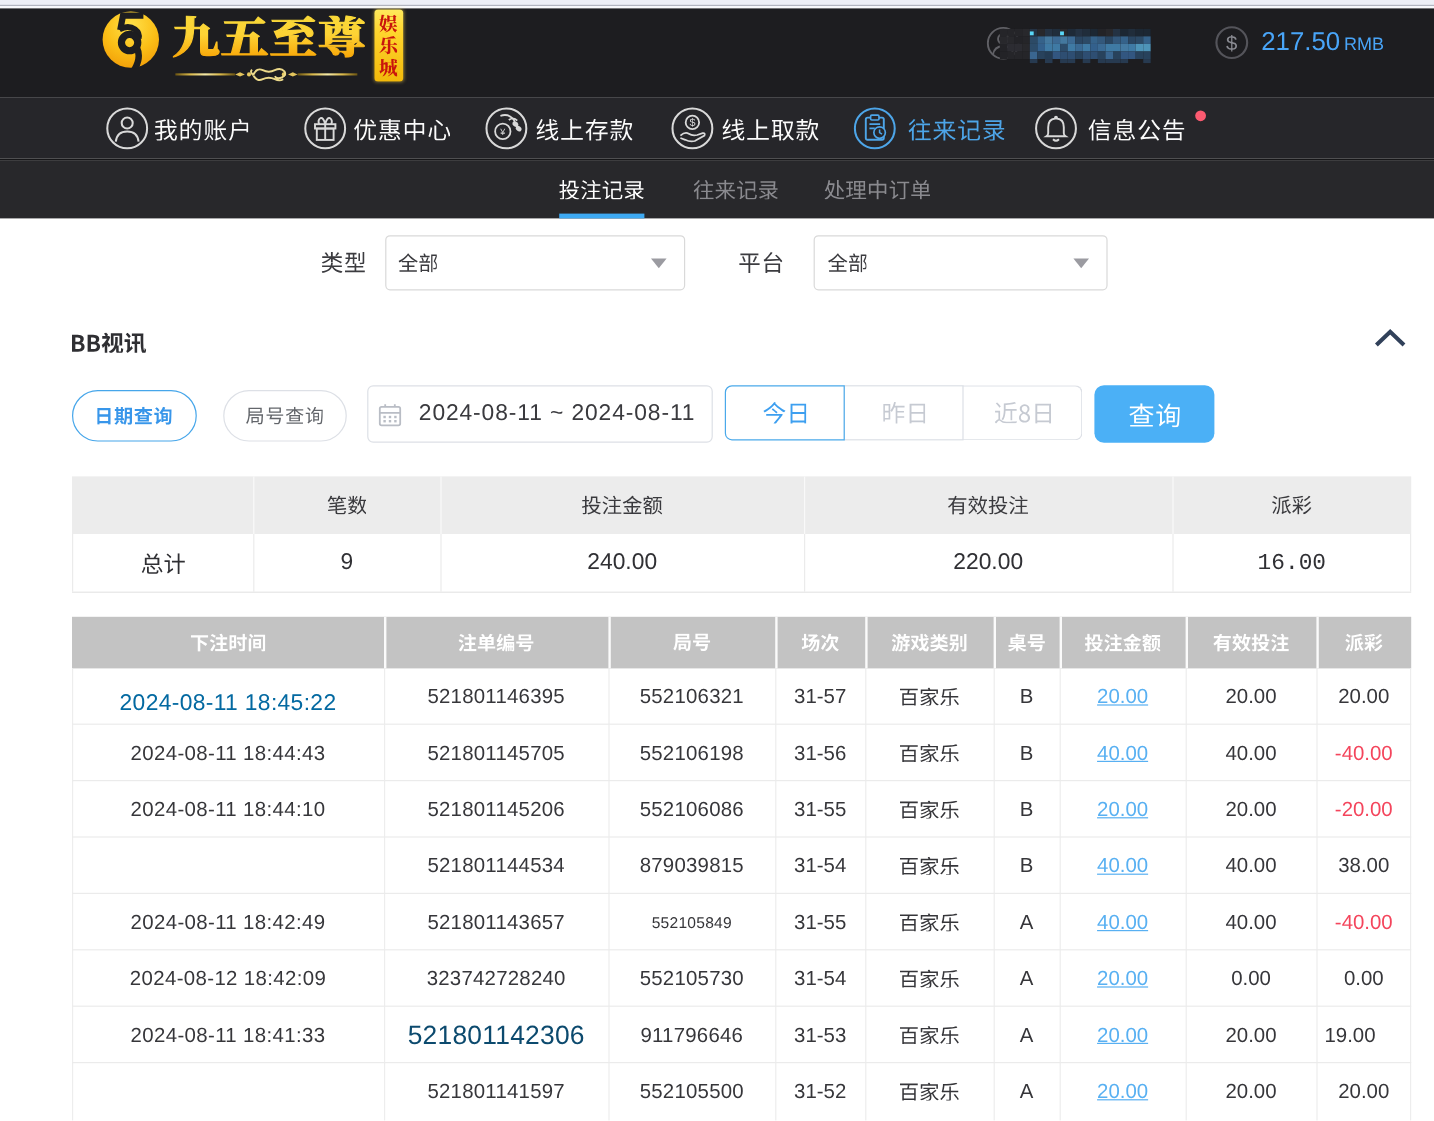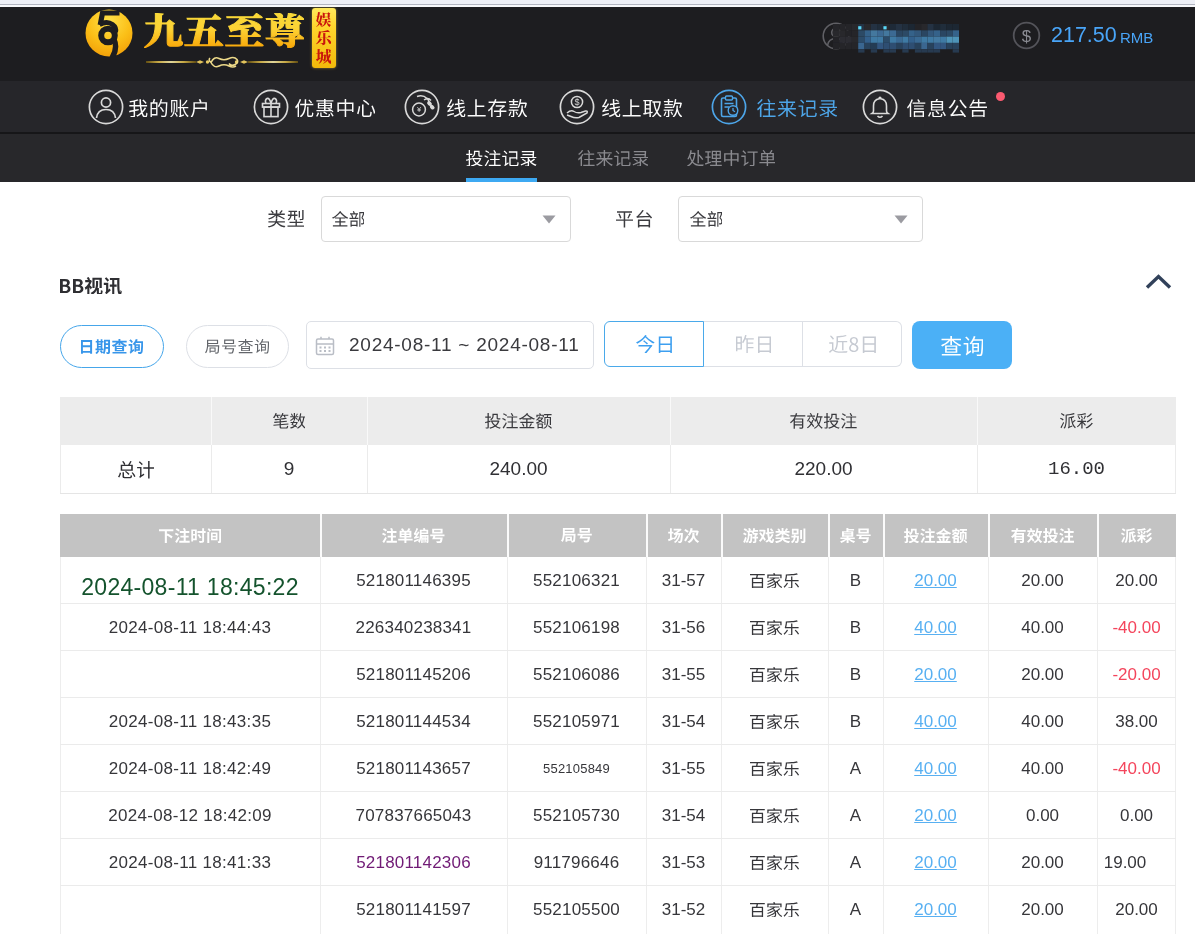--- a/index.html
+++ b/index.html
@@ -378,64 +378,64 @@
 <div style="position:absolute;left:507px;top:557px;width:1px;height:377px;background:#ededed"></div>
 <div style="position:absolute;left:646px;top:557px;width:1px;height:377px;background:#ededed"></div>
 <div style="position:absolute;left:721px;top:557px;width:1px;height:377px;background:#ededed"></div>
 <div style="position:absolute;left:828px;top:557px;width:1px;height:377px;background:#ededed"></div>
 <div style="position:absolute;left:883px;top:557px;width:1px;height:377px;background:#ededed"></div>
 <div style="position:absolute;left:988px;top:557px;width:1px;height:377px;background:#ededed"></div>
 <div style="position:absolute;left:1097px;top:557px;width:1px;height:377px;background:#ededed"></div>
 <div style="position:absolute;left:60px;top:557px;width:1px;height:377px;background:#ededed"></div>
 <div style="position:absolute;left:1175px;top:557px;width:1px;height:377px;background:#ededed"></div>
 <div style="position:absolute;left:60px;top:603px;width:1116px;height:1px;background:#ebebeb"></div>
-<div style="position:absolute;left:60px;top:557px;width:260px;height:60px;display:flex;align-items:center;justify-content:center;font-size:23px;color:#14532d;letter-spacing:0.3px">2024-08-11 18:45:22</div>
+<div style="position:absolute;left:60px;top:557px;width:260px;height:60px;display:flex;align-items:center;justify-content:center;font-size:19px;color:#0369a1;letter-spacing:0.3px">2024-08-11 18:45:22</div>
 <div style="position:absolute;left:320px;top:557px;width:187px;height:47px;display:flex;align-items:center;justify-content:center;font-size:17px;color:#36363a;letter-spacing:0.2px">521801146395</div>
 <div style="position:absolute;left:507px;top:557px;width:139px;height:47px;display:flex;align-items:center;justify-content:center;font-size:17px;color:#36363a;letter-spacing:0.2px">552106321</div>
 <div style="position:absolute;left:646px;top:557px;width:75px;height:47px;display:flex;align-items:center;justify-content:center;font-size:17px;color:#36363a;">31-57</div>
 <svg style="position:absolute;left:749.9px;top:572.6px" width="49.2" height="15.8" viewBox="1.1 -14.4 49.2 15.8">
       <path d="M1.1 -13.4H15.9V-12.1H1.1ZM3.9 -5.3H13.4V-4.1H3.9ZM3.9 -0.9H13.3V0.3H3.9ZM7.7 -12.9 9.2 -12.6Q9.1 -11.9 8.9 -11.3Q8.7 -10.6 8.6 -9.9Q8.4 -9.3 8.2 -8.8L7.0 -9.1Q7.2 -9.6 7.3 -10.3Q7.4 -11.0 7.6 -11.7Q7.7 -12.3 7.7 -12.9ZM3.0 -9.6H14.2V1.4H12.9V-8.4H4.3V1.4H3.0Z M18.4 -12.8H32.7V-9.2H31.4V-11.6H19.7V-9.2H18.4ZM20.6 -10.0H30.4V-8.8H20.6ZM23.7 -7.7 24.6 -8.2Q25.6 -7.3 26.2 -6.3Q26.8 -5.2 27.1 -4.2Q27.3 -3.1 27.3 -2.1Q27.3 -1.1 27.0 -0.4Q26.7 0.4 26.3 0.7Q25.9 1.1 25.5 1.2Q25.1 1.3 24.5 1.3Q24.2 1.3 23.8 1.3Q23.5 1.3 23.1 1.3Q23.0 1.0 23.0 0.7Q22.9 0.3 22.7 0.1Q23.2 0.1 23.6 0.2Q24.0 0.2 24.3 0.2Q24.6 0.2 24.9 0.1Q25.1 0.0 25.3 -0.2Q25.7 -0.4 25.9 -1.0Q26.0 -1.6 26.0 -2.4Q26.1 -3.2 25.8 -4.1Q25.6 -5.1 25.1 -6.0Q24.6 -6.9 23.7 -7.7ZM25.4 -9.6 26.5 -9.2Q25.6 -8.3 24.4 -7.6Q23.2 -6.9 21.8 -6.3Q20.4 -5.7 19.1 -5.3Q19.0 -5.5 18.9 -5.7Q18.8 -5.9 18.6 -6.1Q18.5 -6.2 18.4 -6.4Q19.7 -6.7 21.0 -7.2Q22.4 -7.6 23.5 -8.3Q24.7 -8.9 25.4 -9.6ZM24.9 -6.4 25.8 -5.8Q25.2 -5.4 24.3 -4.9Q23.5 -4.4 22.6 -4.0Q21.7 -3.5 20.7 -3.2Q19.8 -2.8 19.0 -2.5Q18.9 -2.7 18.7 -3.0Q18.5 -3.3 18.3 -3.5Q19.1 -3.7 20.1 -4.0Q21.0 -4.4 21.9 -4.8Q22.8 -5.2 23.6 -5.6Q24.4 -6.0 24.9 -6.4ZM25.9 -4.4 26.8 -3.7Q26.1 -3.1 25.1 -2.5Q24.2 -1.8 23.1 -1.3Q22.0 -0.7 20.9 -0.2Q19.7 0.2 18.7 0.5Q18.6 0.3 18.4 -0.0Q18.2 -0.3 18.0 -0.5Q19.1 -0.8 20.2 -1.2Q21.3 -1.6 22.4 -2.1Q23.4 -2.7 24.3 -3.2Q25.3 -3.8 25.9 -4.4ZM28.8 -5.5Q29.2 -4.4 29.9 -3.4Q30.5 -2.4 31.4 -1.6Q32.3 -0.8 33.4 -0.4Q33.3 -0.3 33.1 -0.1Q33.0 0.1 32.8 0.3Q32.7 0.5 32.6 0.6Q31.4 0.1 30.5 -0.8Q29.5 -1.6 28.8 -2.8Q28.1 -3.9 27.7 -5.2ZM30.4 -8.2 31.5 -7.4Q30.8 -6.8 29.9 -6.2Q29.1 -5.6 28.2 -5.0Q27.4 -4.5 26.6 -4.1L25.8 -4.8Q26.5 -5.2 27.4 -5.8Q28.2 -6.4 29.1 -7.0Q29.9 -7.6 30.4 -8.2ZM24.2 -14.0 25.5 -14.4Q25.8 -13.9 26.1 -13.4Q26.4 -12.8 26.5 -12.4L25.1 -12.0Q25.0 -12.4 24.7 -13.0Q24.5 -13.5 24.2 -14.0Z M42.2 -10.9H43.5V-0.3Q43.5 0.3 43.3 0.6Q43.2 0.9 42.8 1.1Q42.3 1.2 41.6 1.3Q41.0 1.3 39.9 1.3Q39.8 1.1 39.7 0.7Q39.6 0.3 39.4 0.0Q39.9 0.1 40.4 0.1Q40.9 0.1 41.3 0.1Q41.6 0.1 41.8 0.1Q42.0 0.1 42.1 -0.0Q42.2 -0.1 42.2 -0.3ZM48.1 -14.1 48.9 -13.0Q47.8 -12.7 46.4 -12.5Q45.0 -12.3 43.4 -12.1Q41.8 -12.0 40.2 -11.9Q38.7 -11.9 37.2 -11.8Q37.2 -12.1 37.1 -12.4Q37.0 -12.8 36.9 -13.0Q38.4 -13.0 39.9 -13.1Q41.5 -13.2 43.0 -13.3Q44.5 -13.5 45.8 -13.6Q47.2 -13.8 48.1 -14.1ZM38.0 -4.7 39.2 -4.3Q38.8 -3.5 38.2 -2.7Q37.6 -1.8 36.9 -1.1Q36.3 -0.3 35.7 0.3Q35.6 0.2 35.4 0.0Q35.2 -0.1 35.0 -0.3Q34.8 -0.4 34.6 -0.5Q35.3 -1.1 35.9 -1.8Q36.5 -2.5 37.0 -3.2Q37.6 -4.0 38.0 -4.7ZM45.8 -4.2 46.9 -4.7Q47.5 -4.0 48.1 -3.3Q48.8 -2.5 49.4 -1.7Q50.0 -1.0 50.3 -0.4L49.1 0.2Q48.8 -0.4 48.3 -1.1Q47.7 -1.9 47.0 -2.7Q46.4 -3.5 45.8 -4.2ZM36.2 -6.0Q36.2 -6.1 36.1 -6.3Q36.0 -6.6 35.9 -6.8Q35.8 -7.0 35.8 -7.2Q35.9 -7.2 36.1 -7.5Q36.2 -7.8 36.3 -8.3Q36.4 -8.5 36.5 -9.3Q36.6 -10.0 36.8 -11.0Q36.9 -12.0 36.9 -13.0L38.2 -12.7Q38.2 -11.7 38.0 -10.6Q37.9 -9.6 37.7 -8.6Q37.4 -7.6 37.2 -6.8V-6.7Q37.2 -6.7 37.1 -6.7Q36.9 -6.6 36.7 -6.5Q36.5 -6.3 36.3 -6.2Q36.2 -6.1 36.2 -6.0ZM36.2 -6.0V-7.0L37.1 -7.5H49.7L49.7 -6.2H38.2Q37.6 -6.2 37.2 -6.2Q36.8 -6.1 36.5 -6.1Q36.3 -6.0 36.2 -6.0Z" fill="#36363a"></path>
     </svg>
 <div style="position:absolute;left:828px;top:557px;width:55px;height:47px;display:flex;align-items:center;justify-content:center;font-size:17px;color:#36363a;">B</div>
 <div style="position:absolute;left:883px;top:557px;width:105px;height:47px;display:flex;align-items:center;justify-content:center;font-size:17px;color:#58b0f2;">
       <span style="text-decoration:underline">20.00</span>
     </div>
 <div style="position:absolute;left:988px;top:557px;width:109px;height:47px;display:flex;align-items:center;justify-content:center;font-size:17px;color:#36363a;">20.00</div>
 <div style="position:absolute;left:1097px;top:557px;width:79px;height:47px;display:flex;align-items:center;justify-content:center;font-size:17px;color:#36363a;">20.00</div>
 <div style="position:absolute;left:60px;top:650px;width:1116px;height:1px;background:#ebebeb"></div>
 <div style="position:absolute;left:60px;top:604px;width:260px;height:47px;display:flex;align-items:center;justify-content:center;font-size:17px;color:#36363a;letter-spacing:0.3px">2024-08-11 18:44:43</div>
-<div style="position:absolute;left:320px;top:604px;width:187px;height:47px;display:flex;align-items:center;justify-content:center;font-size:17px;color:#36363a;letter-spacing:0.2px">226340238341</div>
+<div style="position:absolute;left:320px;top:604px;width:187px;height:47px;display:flex;align-items:center;justify-content:center;font-size:17px;color:#36363a;letter-spacing:0.2px">521801145705</div>
 <div style="position:absolute;left:507px;top:604px;width:139px;height:47px;display:flex;align-items:center;justify-content:center;font-size:17px;color:#36363a;letter-spacing:0.2px">552106198</div>
 <div style="position:absolute;left:646px;top:604px;width:75px;height:47px;display:flex;align-items:center;justify-content:center;font-size:17px;color:#36363a;">31-56</div>
 <svg style="position:absolute;left:749.9px;top:619.6px" width="49.2" height="15.8" viewBox="1.1 -14.4 49.2 15.8">
       <path d="M1.1 -13.4H15.9V-12.1H1.1ZM3.9 -5.3H13.4V-4.1H3.9ZM3.9 -0.9H13.3V0.3H3.9ZM7.7 -12.9 9.2 -12.6Q9.1 -11.9 8.9 -11.3Q8.7 -10.6 8.6 -9.9Q8.4 -9.3 8.2 -8.8L7.0 -9.1Q7.2 -9.6 7.3 -10.3Q7.4 -11.0 7.6 -11.7Q7.7 -12.3 7.7 -12.9ZM3.0 -9.6H14.2V1.4H12.9V-8.4H4.3V1.4H3.0Z M18.4 -12.8H32.7V-9.2H31.4V-11.6H19.7V-9.2H18.4ZM20.6 -10.0H30.4V-8.8H20.6ZM23.7 -7.7 24.6 -8.2Q25.6 -7.3 26.2 -6.3Q26.8 -5.2 27.1 -4.2Q27.3 -3.1 27.3 -2.1Q27.3 -1.1 27.0 -0.4Q26.7 0.4 26.3 0.7Q25.9 1.1 25.5 1.2Q25.1 1.3 24.5 1.3Q24.2 1.3 23.8 1.3Q23.5 1.3 23.1 1.3Q23.0 1.0 23.0 0.7Q22.9 0.3 22.7 0.1Q23.2 0.1 23.6 0.2Q24.0 0.2 24.3 0.2Q24.6 0.2 24.9 0.1Q25.1 0.0 25.3 -0.2Q25.7 -0.4 25.9 -1.0Q26.0 -1.6 26.0 -2.4Q26.1 -3.2 25.8 -4.1Q25.6 -5.1 25.1 -6.0Q24.6 -6.9 23.7 -7.7ZM25.4 -9.6 26.5 -9.2Q25.6 -8.3 24.4 -7.6Q23.2 -6.9 21.8 -6.3Q20.4 -5.7 19.1 -5.3Q19.0 -5.5 18.9 -5.7Q18.8 -5.9 18.6 -6.1Q18.5 -6.2 18.4 -6.4Q19.7 -6.7 21.0 -7.2Q22.4 -7.6 23.5 -8.3Q24.7 -8.9 25.4 -9.6ZM24.9 -6.4 25.8 -5.8Q25.2 -5.4 24.3 -4.9Q23.5 -4.4 22.6 -4.0Q21.7 -3.5 20.7 -3.2Q19.8 -2.8 19.0 -2.5Q18.9 -2.7 18.7 -3.0Q18.5 -3.3 18.3 -3.5Q19.1 -3.7 20.1 -4.0Q21.0 -4.4 21.9 -4.8Q22.8 -5.2 23.6 -5.6Q24.4 -6.0 24.9 -6.4ZM25.9 -4.4 26.8 -3.7Q26.1 -3.1 25.1 -2.5Q24.2 -1.8 23.1 -1.3Q22.0 -0.7 20.9 -0.2Q19.7 0.2 18.7 0.5Q18.6 0.3 18.4 -0.0Q18.2 -0.3 18.0 -0.5Q19.1 -0.8 20.2 -1.2Q21.3 -1.6 22.4 -2.1Q23.4 -2.7 24.3 -3.2Q25.3 -3.8 25.9 -4.4ZM28.8 -5.5Q29.2 -4.4 29.9 -3.4Q30.5 -2.4 31.4 -1.6Q32.3 -0.8 33.4 -0.4Q33.3 -0.3 33.1 -0.1Q33.0 0.1 32.8 0.3Q32.7 0.5 32.6 0.6Q31.4 0.1 30.5 -0.8Q29.5 -1.6 28.8 -2.8Q28.1 -3.9 27.7 -5.2ZM30.4 -8.2 31.5 -7.4Q30.8 -6.8 29.9 -6.2Q29.1 -5.6 28.2 -5.0Q27.4 -4.5 26.6 -4.1L25.8 -4.8Q26.5 -5.2 27.4 -5.8Q28.2 -6.4 29.1 -7.0Q29.9 -7.6 30.4 -8.2ZM24.2 -14.0 25.5 -14.4Q25.8 -13.9 26.1 -13.4Q26.4 -12.8 26.5 -12.4L25.1 -12.0Q25.0 -12.4 24.7 -13.0Q24.5 -13.5 24.2 -14.0Z M42.2 -10.9H43.5V-0.3Q43.5 0.3 43.3 0.6Q43.2 0.9 42.8 1.1Q42.3 1.2 41.6 1.3Q41.0 1.3 39.9 1.3Q39.8 1.1 39.7 0.7Q39.6 0.3 39.4 0.0Q39.9 0.1 40.4 0.1Q40.9 0.1 41.3 0.1Q41.6 0.1 41.8 0.1Q42.0 0.1 42.1 -0.0Q42.2 -0.1 42.2 -0.3ZM48.1 -14.1 48.9 -13.0Q47.8 -12.7 46.4 -12.5Q45.0 -12.3 43.4 -12.1Q41.8 -12.0 40.2 -11.9Q38.7 -11.9 37.2 -11.8Q37.2 -12.1 37.1 -12.4Q37.0 -12.8 36.9 -13.0Q38.4 -13.0 39.9 -13.1Q41.5 -13.2 43.0 -13.3Q44.5 -13.5 45.8 -13.6Q47.2 -13.8 48.1 -14.1ZM38.0 -4.7 39.2 -4.3Q38.8 -3.5 38.2 -2.7Q37.6 -1.8 36.9 -1.1Q36.3 -0.3 35.7 0.3Q35.6 0.2 35.4 0.0Q35.2 -0.1 35.0 -0.3Q34.8 -0.4 34.6 -0.5Q35.3 -1.1 35.9 -1.8Q36.5 -2.5 37.0 -3.2Q37.6 -4.0 38.0 -4.7ZM45.8 -4.2 46.9 -4.7Q47.5 -4.0 48.1 -3.3Q48.8 -2.5 49.4 -1.7Q50.0 -1.0 50.3 -0.4L49.1 0.2Q48.8 -0.4 48.3 -1.1Q47.7 -1.9 47.0 -2.7Q46.4 -3.5 45.8 -4.2ZM36.2 -6.0Q36.2 -6.1 36.1 -6.3Q36.0 -6.6 35.9 -6.8Q35.8 -7.0 35.8 -7.2Q35.9 -7.2 36.1 -7.5Q36.2 -7.8 36.3 -8.3Q36.4 -8.5 36.5 -9.3Q36.6 -10.0 36.8 -11.0Q36.9 -12.0 36.9 -13.0L38.2 -12.7Q38.2 -11.7 38.0 -10.6Q37.9 -9.6 37.7 -8.6Q37.4 -7.6 37.2 -6.8V-6.7Q37.2 -6.7 37.1 -6.7Q36.9 -6.6 36.7 -6.5Q36.5 -6.3 36.3 -6.2Q36.2 -6.1 36.2 -6.0ZM36.2 -6.0V-7.0L37.1 -7.5H49.7L49.7 -6.2H38.2Q37.6 -6.2 37.2 -6.2Q36.8 -6.1 36.5 -6.1Q36.3 -6.0 36.2 -6.0Z" fill="#36363a"></path>
     </svg>
 <div style="position:absolute;left:828px;top:604px;width:55px;height:47px;display:flex;align-items:center;justify-content:center;font-size:17px;color:#36363a;">B</div>
 <div style="position:absolute;left:883px;top:604px;width:105px;height:47px;display:flex;align-items:center;justify-content:center;font-size:17px;color:#58b0f2;">
       <span style="text-decoration:underline">40.00</span>
     </div>
 <div style="position:absolute;left:988px;top:604px;width:109px;height:47px;display:flex;align-items:center;justify-content:center;font-size:17px;color:#36363a;">40.00</div>
 <div style="position:absolute;left:1097px;top:604px;width:79px;height:47px;display:flex;align-items:center;justify-content:center;font-size:17px;color:#f4455c;">-40.00</div>
 <div style="position:absolute;left:60px;top:697px;width:1116px;height:1px;background:#ebebeb"></div>
+<div style="position:absolute;left:60px;top:651px;width:260px;height:47px;display:flex;align-items:center;justify-content:center;font-size:17px;color:#36363a;letter-spacing:0.3px">2024-08-11 18:44:10</div>
 <div style="position:absolute;left:320px;top:651px;width:187px;height:47px;display:flex;align-items:center;justify-content:center;font-size:17px;color:#36363a;letter-spacing:0.2px">521801145206</div>
 <div style="position:absolute;left:507px;top:651px;width:139px;height:47px;display:flex;align-items:center;justify-content:center;font-size:17px;color:#36363a;letter-spacing:0.2px">552106086</div>
 <div style="position:absolute;left:646px;top:651px;width:75px;height:47px;display:flex;align-items:center;justify-content:center;font-size:17px;color:#36363a;">31-55</div>
 <svg style="position:absolute;left:749.9px;top:666.6px" width="49.2" height="15.8" viewBox="1.1 -14.4 49.2 15.8">
       <path d="M1.1 -13.4H15.9V-12.1H1.1ZM3.9 -5.3H13.4V-4.1H3.9ZM3.9 -0.9H13.3V0.3H3.9ZM7.7 -12.9 9.2 -12.6Q9.1 -11.9 8.9 -11.3Q8.7 -10.6 8.6 -9.9Q8.4 -9.3 8.2 -8.8L7.0 -9.1Q7.2 -9.6 7.3 -10.3Q7.4 -11.0 7.6 -11.7Q7.7 -12.3 7.7 -12.9ZM3.0 -9.6H14.2V1.4H12.9V-8.4H4.3V1.4H3.0Z M18.4 -12.8H32.7V-9.2H31.4V-11.6H19.7V-9.2H18.4ZM20.6 -10.0H30.4V-8.8H20.6ZM23.7 -7.7 24.6 -8.2Q25.6 -7.3 26.2 -6.3Q26.8 -5.2 27.1 -4.2Q27.3 -3.1 27.3 -2.1Q27.3 -1.1 27.0 -0.4Q26.7 0.4 26.3 0.7Q25.9 1.1 25.5 1.2Q25.1 1.3 24.5 1.3Q24.2 1.3 23.8 1.3Q23.5 1.3 23.1 1.3Q23.0 1.0 23.0 0.7Q22.9 0.3 22.7 0.1Q23.2 0.1 23.6 0.2Q24.0 0.2 24.3 0.2Q24.6 0.2 24.9 0.1Q25.1 0.0 25.3 -0.2Q25.7 -0.4 25.9 -1.0Q26.0 -1.6 26.0 -2.4Q26.1 -3.2 25.8 -4.1Q25.6 -5.1 25.1 -6.0Q24.6 -6.9 23.7 -7.7ZM25.4 -9.6 26.5 -9.2Q25.6 -8.3 24.4 -7.6Q23.2 -6.9 21.8 -6.3Q20.4 -5.7 19.1 -5.3Q19.0 -5.5 18.9 -5.7Q18.8 -5.9 18.6 -6.1Q18.5 -6.2 18.4 -6.4Q19.7 -6.7 21.0 -7.2Q22.4 -7.6 23.5 -8.3Q24.7 -8.9 25.4 -9.6ZM24.9 -6.4 25.8 -5.8Q25.2 -5.4 24.3 -4.9Q23.5 -4.4 22.6 -4.0Q21.7 -3.5 20.7 -3.2Q19.8 -2.8 19.0 -2.5Q18.9 -2.7 18.7 -3.0Q18.5 -3.3 18.3 -3.5Q19.1 -3.7 20.1 -4.0Q21.0 -4.4 21.9 -4.8Q22.8 -5.2 23.6 -5.6Q24.4 -6.0 24.9 -6.4ZM25.9 -4.4 26.8 -3.7Q26.1 -3.1 25.1 -2.5Q24.2 -1.8 23.1 -1.3Q22.0 -0.7 20.9 -0.2Q19.7 0.2 18.7 0.5Q18.6 0.3 18.4 -0.0Q18.2 -0.3 18.0 -0.5Q19.1 -0.8 20.2 -1.2Q21.3 -1.6 22.4 -2.1Q23.4 -2.7 24.3 -3.2Q25.3 -3.8 25.9 -4.4ZM28.8 -5.5Q29.2 -4.4 29.9 -3.4Q30.5 -2.4 31.4 -1.6Q32.3 -0.8 33.4 -0.4Q33.3 -0.3 33.1 -0.1Q33.0 0.1 32.8 0.3Q32.7 0.5 32.6 0.6Q31.4 0.1 30.5 -0.8Q29.5 -1.6 28.8 -2.8Q28.1 -3.9 27.7 -5.2ZM30.4 -8.2 31.5 -7.4Q30.8 -6.8 29.9 -6.2Q29.1 -5.6 28.2 -5.0Q27.4 -4.5 26.6 -4.1L25.8 -4.8Q26.5 -5.2 27.4 -5.8Q28.2 -6.4 29.1 -7.0Q29.9 -7.6 30.4 -8.2ZM24.2 -14.0 25.5 -14.4Q25.8 -13.9 26.1 -13.4Q26.4 -12.8 26.5 -12.4L25.1 -12.0Q25.0 -12.4 24.7 -13.0Q24.5 -13.5 24.2 -14.0Z M42.2 -10.9H43.5V-0.3Q43.5 0.3 43.3 0.6Q43.2 0.9 42.8 1.1Q42.3 1.2 41.6 1.3Q41.0 1.3 39.9 1.3Q39.8 1.1 39.7 0.7Q39.6 0.3 39.4 0.0Q39.9 0.1 40.4 0.1Q40.9 0.1 41.3 0.1Q41.6 0.1 41.8 0.1Q42.0 0.1 42.1 -0.0Q42.2 -0.1 42.2 -0.3ZM48.1 -14.1 48.9 -13.0Q47.8 -12.7 46.4 -12.5Q45.0 -12.3 43.4 -12.1Q41.8 -12.0 40.2 -11.9Q38.7 -11.9 37.2 -11.8Q37.2 -12.1 37.1 -12.4Q37.0 -12.8 36.9 -13.0Q38.4 -13.0 39.9 -13.1Q41.5 -13.2 43.0 -13.3Q44.5 -13.5 45.8 -13.6Q47.2 -13.8 48.1 -14.1ZM38.0 -4.7 39.2 -4.3Q38.8 -3.5 38.2 -2.7Q37.6 -1.8 36.9 -1.1Q36.3 -0.3 35.7 0.3Q35.6 0.2 35.4 0.0Q35.2 -0.1 35.0 -0.3Q34.8 -0.4 34.6 -0.5Q35.3 -1.1 35.9 -1.8Q36.5 -2.5 37.0 -3.2Q37.6 -4.0 38.0 -4.7ZM45.8 -4.2 46.9 -4.7Q47.5 -4.0 48.1 -3.3Q48.8 -2.5 49.4 -1.7Q50.0 -1.0 50.3 -0.4L49.1 0.2Q48.8 -0.4 48.3 -1.1Q47.7 -1.9 47.0 -2.7Q46.4 -3.5 45.8 -4.2ZM36.2 -6.0Q36.2 -6.1 36.1 -6.3Q36.0 -6.6 35.9 -6.8Q35.8 -7.0 35.8 -7.2Q35.9 -7.2 36.1 -7.5Q36.2 -7.8 36.3 -8.3Q36.4 -8.5 36.5 -9.3Q36.6 -10.0 36.8 -11.0Q36.9 -12.0 36.9 -13.0L38.2 -12.7Q38.2 -11.7 38.0 -10.6Q37.9 -9.6 37.7 -8.6Q37.4 -7.6 37.2 -6.8V-6.7Q37.2 -6.7 37.1 -6.7Q36.9 -6.6 36.7 -6.5Q36.5 -6.3 36.3 -6.2Q36.2 -6.1 36.2 -6.0ZM36.2 -6.0V-7.0L37.1 -7.5H49.7L49.7 -6.2H38.2Q37.6 -6.2 37.2 -6.2Q36.8 -6.1 36.5 -6.1Q36.3 -6.0 36.2 -6.0Z" fill="#36363a"></path>
     </svg>
 <div style="position:absolute;left:828px;top:651px;width:55px;height:47px;display:flex;align-items:center;justify-content:center;font-size:17px;color:#36363a;">B</div>
 <div style="position:absolute;left:883px;top:651px;width:105px;height:47px;display:flex;align-items:center;justify-content:center;font-size:17px;color:#58b0f2;">
       <span style="text-decoration:underline">20.00</span>
     </div>
 <div style="position:absolute;left:988px;top:651px;width:109px;height:47px;display:flex;align-items:center;justify-content:center;font-size:17px;color:#36363a;">20.00</div>
 <div style="position:absolute;left:1097px;top:651px;width:79px;height:47px;display:flex;align-items:center;justify-content:center;font-size:17px;color:#f4455c;">-20.00</div>
 <div style="position:absolute;left:60px;top:744px;width:1116px;height:1px;background:#ebebeb"></div>
-<div style="position:absolute;left:60px;top:698px;width:260px;height:47px;display:flex;align-items:center;justify-content:center;font-size:17px;color:#36363a;letter-spacing:0.3px">2024-08-11 18:43:35</div>
 <div style="position:absolute;left:320px;top:698px;width:187px;height:47px;display:flex;align-items:center;justify-content:center;font-size:17px;color:#36363a;letter-spacing:0.2px">521801144534</div>
-<div style="position:absolute;left:507px;top:698px;width:139px;height:47px;display:flex;align-items:center;justify-content:center;font-size:17px;color:#36363a;letter-spacing:0.2px">552105971</div>
+<div style="position:absolute;left:507px;top:698px;width:139px;height:47px;display:flex;align-items:center;justify-content:center;font-size:17px;color:#36363a;letter-spacing:0.2px">879039815</div>
 <div style="position:absolute;left:646px;top:698px;width:75px;height:47px;display:flex;align-items:center;justify-content:center;font-size:17px;color:#36363a;">31-54</div>
 <svg style="position:absolute;left:749.9px;top:713.6px" width="49.2" height="15.8" viewBox="1.1 -14.4 49.2 15.8">
       <path d="M1.1 -13.4H15.9V-12.1H1.1ZM3.9 -5.3H13.4V-4.1H3.9ZM3.9 -0.9H13.3V0.3H3.9ZM7.7 -12.9 9.2 -12.6Q9.1 -11.9 8.9 -11.3Q8.7 -10.6 8.6 -9.9Q8.4 -9.3 8.2 -8.8L7.0 -9.1Q7.2 -9.6 7.3 -10.3Q7.4 -11.0 7.6 -11.7Q7.7 -12.3 7.7 -12.9ZM3.0 -9.6H14.2V1.4H12.9V-8.4H4.3V1.4H3.0Z M18.4 -12.8H32.7V-9.2H31.4V-11.6H19.7V-9.2H18.4ZM20.6 -10.0H30.4V-8.8H20.6ZM23.7 -7.7 24.6 -8.2Q25.6 -7.3 26.2 -6.3Q26.8 -5.2 27.1 -4.2Q27.3 -3.1 27.3 -2.1Q27.3 -1.1 27.0 -0.4Q26.7 0.4 26.3 0.7Q25.9 1.1 25.5 1.2Q25.1 1.3 24.5 1.3Q24.2 1.3 23.8 1.3Q23.5 1.3 23.1 1.3Q23.0 1.0 23.0 0.7Q22.9 0.3 22.7 0.1Q23.2 0.1 23.6 0.2Q24.0 0.2 24.3 0.2Q24.6 0.2 24.9 0.1Q25.1 0.0 25.3 -0.2Q25.7 -0.4 25.9 -1.0Q26.0 -1.6 26.0 -2.4Q26.1 -3.2 25.8 -4.1Q25.6 -5.1 25.1 -6.0Q24.6 -6.9 23.7 -7.7ZM25.4 -9.6 26.5 -9.2Q25.6 -8.3 24.4 -7.6Q23.2 -6.9 21.8 -6.3Q20.4 -5.7 19.1 -5.3Q19.0 -5.5 18.9 -5.7Q18.8 -5.9 18.6 -6.1Q18.5 -6.2 18.4 -6.4Q19.7 -6.7 21.0 -7.2Q22.4 -7.6 23.5 -8.3Q24.7 -8.9 25.4 -9.6ZM24.9 -6.4 25.8 -5.8Q25.2 -5.4 24.3 -4.9Q23.5 -4.4 22.6 -4.0Q21.7 -3.5 20.7 -3.2Q19.8 -2.8 19.0 -2.5Q18.9 -2.7 18.7 -3.0Q18.5 -3.3 18.3 -3.5Q19.1 -3.7 20.1 -4.0Q21.0 -4.4 21.9 -4.8Q22.8 -5.2 23.6 -5.6Q24.4 -6.0 24.9 -6.4ZM25.9 -4.4 26.8 -3.7Q26.1 -3.1 25.1 -2.5Q24.2 -1.8 23.1 -1.3Q22.0 -0.7 20.9 -0.2Q19.7 0.2 18.7 0.5Q18.6 0.3 18.4 -0.0Q18.2 -0.3 18.0 -0.5Q19.1 -0.8 20.2 -1.2Q21.3 -1.6 22.4 -2.1Q23.4 -2.7 24.3 -3.2Q25.3 -3.8 25.9 -4.4ZM28.8 -5.5Q29.2 -4.4 29.9 -3.4Q30.5 -2.4 31.4 -1.6Q32.3 -0.8 33.4 -0.4Q33.3 -0.3 33.1 -0.1Q33.0 0.1 32.8 0.3Q32.7 0.5 32.6 0.6Q31.4 0.1 30.5 -0.8Q29.5 -1.6 28.8 -2.8Q28.1 -3.9 27.7 -5.2ZM30.4 -8.2 31.5 -7.4Q30.8 -6.8 29.9 -6.2Q29.1 -5.6 28.2 -5.0Q27.4 -4.5 26.6 -4.1L25.8 -4.8Q26.5 -5.2 27.4 -5.8Q28.2 -6.4 29.1 -7.0Q29.9 -7.6 30.4 -8.2ZM24.2 -14.0 25.5 -14.4Q25.8 -13.9 26.1 -13.4Q26.4 -12.8 26.5 -12.4L25.1 -12.0Q25.0 -12.4 24.7 -13.0Q24.5 -13.5 24.2 -14.0Z M42.2 -10.9H43.5V-0.3Q43.5 0.3 43.3 0.6Q43.2 0.9 42.8 1.1Q42.3 1.2 41.6 1.3Q41.0 1.3 39.9 1.3Q39.8 1.1 39.7 0.7Q39.6 0.3 39.4 0.0Q39.9 0.1 40.4 0.1Q40.9 0.1 41.3 0.1Q41.6 0.1 41.8 0.1Q42.0 0.1 42.1 -0.0Q42.2 -0.1 42.2 -0.3ZM48.1 -14.1 48.9 -13.0Q47.8 -12.7 46.4 -12.5Q45.0 -12.3 43.4 -12.1Q41.8 -12.0 40.2 -11.9Q38.7 -11.9 37.2 -11.8Q37.2 -12.1 37.1 -12.4Q37.0 -12.8 36.9 -13.0Q38.4 -13.0 39.9 -13.1Q41.5 -13.2 43.0 -13.3Q44.5 -13.5 45.8 -13.6Q47.2 -13.8 48.1 -14.1ZM38.0 -4.7 39.2 -4.3Q38.8 -3.5 38.2 -2.7Q37.6 -1.8 36.9 -1.1Q36.3 -0.3 35.7 0.3Q35.6 0.2 35.4 0.0Q35.2 -0.1 35.0 -0.3Q34.8 -0.4 34.6 -0.5Q35.3 -1.1 35.9 -1.8Q36.5 -2.5 37.0 -3.2Q37.6 -4.0 38.0 -4.7ZM45.8 -4.2 46.9 -4.7Q47.5 -4.0 48.1 -3.3Q48.8 -2.5 49.4 -1.7Q50.0 -1.0 50.3 -0.4L49.1 0.2Q48.8 -0.4 48.3 -1.1Q47.7 -1.9 47.0 -2.7Q46.4 -3.5 45.8 -4.2ZM36.2 -6.0Q36.2 -6.1 36.1 -6.3Q36.0 -6.6 35.9 -6.8Q35.8 -7.0 35.8 -7.2Q35.9 -7.2 36.1 -7.5Q36.2 -7.8 36.3 -8.3Q36.4 -8.5 36.5 -9.3Q36.6 -10.0 36.8 -11.0Q36.9 -12.0 36.9 -13.0L38.2 -12.7Q38.2 -11.7 38.0 -10.6Q37.9 -9.6 37.7 -8.6Q37.4 -7.6 37.2 -6.8V-6.7Q37.2 -6.7 37.1 -6.7Q36.9 -6.6 36.7 -6.5Q36.5 -6.3 36.3 -6.2Q36.2 -6.1 36.2 -6.0ZM36.2 -6.0V-7.0L37.1 -7.5H49.7L49.7 -6.2H38.2Q37.6 -6.2 37.2 -6.2Q36.8 -6.1 36.5 -6.1Q36.3 -6.0 36.2 -6.0Z" fill="#36363a"></path>
     </svg>
 <div style="position:absolute;left:828px;top:698px;width:55px;height:47px;display:flex;align-items:center;justify-content:center;font-size:17px;color:#36363a;">B</div>
 <div style="position:absolute;left:883px;top:698px;width:105px;height:47px;display:flex;align-items:center;justify-content:center;font-size:17px;color:#58b0f2;">
       <span style="text-decoration:underline">40.00</span>
     </div>
 <div style="position:absolute;left:988px;top:698px;width:109px;height:47px;display:flex;align-items:center;justify-content:center;font-size:17px;color:#36363a;">40.00</div>
 <div style="position:absolute;left:1097px;top:698px;width:79px;height:47px;display:flex;align-items:center;justify-content:center;font-size:17px;color:#36363a;">38.00</div>
@@ -448,35 +448,35 @@
       <path d="M1.1 -13.4H15.9V-12.1H1.1ZM3.9 -5.3H13.4V-4.1H3.9ZM3.9 -0.9H13.3V0.3H3.9ZM7.7 -12.9 9.2 -12.6Q9.1 -11.9 8.9 -11.3Q8.7 -10.6 8.6 -9.9Q8.4 -9.3 8.2 -8.8L7.0 -9.1Q7.2 -9.6 7.3 -10.3Q7.4 -11.0 7.6 -11.7Q7.7 -12.3 7.7 -12.9ZM3.0 -9.6H14.2V1.4H12.9V-8.4H4.3V1.4H3.0Z M18.4 -12.8H32.7V-9.2H31.4V-11.6H19.7V-9.2H18.4ZM20.6 -10.0H30.4V-8.8H20.6ZM23.7 -7.7 24.6 -8.2Q25.6 -7.3 26.2 -6.3Q26.8 -5.2 27.1 -4.2Q27.3 -3.1 27.3 -2.1Q27.3 -1.1 27.0 -0.4Q26.7 0.4 26.3 0.7Q25.9 1.1 25.5 1.2Q25.1 1.3 24.5 1.3Q24.2 1.3 23.8 1.3Q23.5 1.3 23.1 1.3Q23.0 1.0 23.0 0.7Q22.9 0.3 22.7 0.1Q23.2 0.1 23.6 0.2Q24.0 0.2 24.3 0.2Q24.6 0.2 24.9 0.1Q25.1 0.0 25.3 -0.2Q25.7 -0.4 25.9 -1.0Q26.0 -1.6 26.0 -2.4Q26.1 -3.2 25.8 -4.1Q25.6 -5.1 25.1 -6.0Q24.6 -6.9 23.7 -7.7ZM25.4 -9.6 26.5 -9.2Q25.6 -8.3 24.4 -7.6Q23.2 -6.9 21.8 -6.3Q20.4 -5.7 19.1 -5.3Q19.0 -5.5 18.9 -5.7Q18.8 -5.9 18.6 -6.1Q18.5 -6.2 18.4 -6.4Q19.7 -6.7 21.0 -7.2Q22.4 -7.6 23.5 -8.3Q24.7 -8.9 25.4 -9.6ZM24.9 -6.4 25.8 -5.8Q25.2 -5.4 24.3 -4.9Q23.5 -4.4 22.6 -4.0Q21.7 -3.5 20.7 -3.2Q19.8 -2.8 19.0 -2.5Q18.9 -2.7 18.7 -3.0Q18.5 -3.3 18.3 -3.5Q19.1 -3.7 20.1 -4.0Q21.0 -4.4 21.9 -4.8Q22.8 -5.2 23.6 -5.6Q24.4 -6.0 24.9 -6.4ZM25.9 -4.4 26.8 -3.7Q26.1 -3.1 25.1 -2.5Q24.2 -1.8 23.1 -1.3Q22.0 -0.7 20.9 -0.2Q19.7 0.2 18.7 0.5Q18.6 0.3 18.4 -0.0Q18.2 -0.3 18.0 -0.5Q19.1 -0.8 20.2 -1.2Q21.3 -1.6 22.4 -2.1Q23.4 -2.7 24.3 -3.2Q25.3 -3.8 25.9 -4.4ZM28.8 -5.5Q29.2 -4.4 29.9 -3.4Q30.5 -2.4 31.4 -1.6Q32.3 -0.8 33.4 -0.4Q33.3 -0.3 33.1 -0.1Q33.0 0.1 32.8 0.3Q32.7 0.5 32.6 0.6Q31.4 0.1 30.5 -0.8Q29.5 -1.6 28.8 -2.8Q28.1 -3.9 27.7 -5.2ZM30.4 -8.2 31.5 -7.4Q30.8 -6.8 29.9 -6.2Q29.1 -5.6 28.2 -5.0Q27.4 -4.5 26.6 -4.1L25.8 -4.8Q26.5 -5.2 27.4 -5.8Q28.2 -6.4 29.1 -7.0Q29.9 -7.6 30.4 -8.2ZM24.2 -14.0 25.5 -14.4Q25.8 -13.9 26.1 -13.4Q26.4 -12.8 26.5 -12.4L25.1 -12.0Q25.0 -12.4 24.7 -13.0Q24.5 -13.5 24.2 -14.0Z M42.2 -10.9H43.5V-0.3Q43.5 0.3 43.3 0.6Q43.2 0.9 42.8 1.1Q42.3 1.2 41.6 1.3Q41.0 1.3 39.9 1.3Q39.8 1.1 39.7 0.7Q39.6 0.3 39.4 0.0Q39.9 0.1 40.4 0.1Q40.9 0.1 41.3 0.1Q41.6 0.1 41.8 0.1Q42.0 0.1 42.1 -0.0Q42.2 -0.1 42.2 -0.3ZM48.1 -14.1 48.9 -13.0Q47.8 -12.7 46.4 -12.5Q45.0 -12.3 43.4 -12.1Q41.8 -12.0 40.2 -11.9Q38.7 -11.9 37.2 -11.8Q37.2 -12.1 37.1 -12.4Q37.0 -12.8 36.9 -13.0Q38.4 -13.0 39.9 -13.1Q41.5 -13.2 43.0 -13.3Q44.5 -13.5 45.8 -13.6Q47.2 -13.8 48.1 -14.1ZM38.0 -4.7 39.2 -4.3Q38.8 -3.5 38.2 -2.7Q37.6 -1.8 36.9 -1.1Q36.3 -0.3 35.7 0.3Q35.6 0.2 35.4 0.0Q35.2 -0.1 35.0 -0.3Q34.8 -0.4 34.6 -0.5Q35.3 -1.1 35.9 -1.8Q36.5 -2.5 37.0 -3.2Q37.6 -4.0 38.0 -4.7ZM45.8 -4.2 46.9 -4.7Q47.5 -4.0 48.1 -3.3Q48.8 -2.5 49.4 -1.7Q50.0 -1.0 50.3 -0.4L49.1 0.2Q48.8 -0.4 48.3 -1.1Q47.7 -1.9 47.0 -2.7Q46.4 -3.5 45.8 -4.2ZM36.2 -6.0Q36.2 -6.1 36.1 -6.3Q36.0 -6.6 35.9 -6.8Q35.8 -7.0 35.8 -7.2Q35.9 -7.2 36.1 -7.5Q36.2 -7.8 36.3 -8.3Q36.4 -8.5 36.5 -9.3Q36.6 -10.0 36.8 -11.0Q36.9 -12.0 36.9 -13.0L38.2 -12.7Q38.2 -11.7 38.0 -10.6Q37.9 -9.6 37.7 -8.6Q37.4 -7.6 37.2 -6.8V-6.7Q37.2 -6.7 37.1 -6.7Q36.9 -6.6 36.7 -6.5Q36.5 -6.3 36.3 -6.2Q36.2 -6.1 36.2 -6.0ZM36.2 -6.0V-7.0L37.1 -7.5H49.7L49.7 -6.2H38.2Q37.6 -6.2 37.2 -6.2Q36.8 -6.1 36.5 -6.1Q36.3 -6.0 36.2 -6.0Z" fill="#36363a"></path>
     </svg>
 <div style="position:absolute;left:828px;top:745px;width:55px;height:47px;display:flex;align-items:center;justify-content:center;font-size:17px;color:#36363a;">A</div>
 <div style="position:absolute;left:883px;top:745px;width:105px;height:47px;display:flex;align-items:center;justify-content:center;font-size:17px;color:#58b0f2;">
       <span style="text-decoration:underline">40.00</span>
     </div>
 <div style="position:absolute;left:988px;top:745px;width:109px;height:47px;display:flex;align-items:center;justify-content:center;font-size:17px;color:#36363a;">40.00</div>
 <div style="position:absolute;left:1097px;top:745px;width:79px;height:47px;display:flex;align-items:center;justify-content:center;font-size:17px;color:#f4455c;">-40.00</div>
 <div style="position:absolute;left:60px;top:838px;width:1116px;height:1px;background:#ebebeb"></div>
 <div style="position:absolute;left:60px;top:792px;width:260px;height:47px;display:flex;align-items:center;justify-content:center;font-size:17px;color:#36363a;letter-spacing:0.3px">2024-08-12 18:42:09</div>
-<div style="position:absolute;left:320px;top:792px;width:187px;height:47px;display:flex;align-items:center;justify-content:center;font-size:17px;color:#36363a;letter-spacing:0.2px">707837665043</div>
+<div style="position:absolute;left:320px;top:792px;width:187px;height:47px;display:flex;align-items:center;justify-content:center;font-size:17px;color:#36363a;letter-spacing:0.2px">323742728240</div>
 <div style="position:absolute;left:507px;top:792px;width:139px;height:47px;display:flex;align-items:center;justify-content:center;font-size:17px;color:#36363a;letter-spacing:0.2px">552105730</div>
 <div style="position:absolute;left:646px;top:792px;width:75px;height:47px;display:flex;align-items:center;justify-content:center;font-size:17px;color:#36363a;">31-54</div>
 <svg style="position:absolute;left:749.9px;top:807.6px" width="49.2" height="15.8" viewBox="1.1 -14.4 49.2 15.8">
       <path d="M1.1 -13.4H15.9V-12.1H1.1ZM3.9 -5.3H13.4V-4.1H3.9ZM3.9 -0.9H13.3V0.3H3.9ZM7.7 -12.9 9.2 -12.6Q9.1 -11.9 8.9 -11.3Q8.7 -10.6 8.6 -9.9Q8.4 -9.3 8.2 -8.8L7.0 -9.1Q7.2 -9.6 7.3 -10.3Q7.4 -11.0 7.6 -11.7Q7.7 -12.3 7.7 -12.9ZM3.0 -9.6H14.2V1.4H12.9V-8.4H4.3V1.4H3.0Z M18.4 -12.8H32.7V-9.2H31.4V-11.6H19.7V-9.2H18.4ZM20.6 -10.0H30.4V-8.8H20.6ZM23.7 -7.7 24.6 -8.2Q25.6 -7.3 26.2 -6.3Q26.8 -5.2 27.1 -4.2Q27.3 -3.1 27.3 -2.1Q27.3 -1.1 27.0 -0.4Q26.7 0.4 26.3 0.7Q25.9 1.1 25.5 1.2Q25.1 1.3 24.5 1.3Q24.2 1.3 23.8 1.3Q23.5 1.3 23.1 1.3Q23.0 1.0 23.0 0.7Q22.9 0.3 22.7 0.1Q23.2 0.1 23.6 0.2Q24.0 0.2 24.3 0.2Q24.6 0.2 24.9 0.1Q25.1 0.0 25.3 -0.2Q25.7 -0.4 25.9 -1.0Q26.0 -1.6 26.0 -2.4Q26.1 -3.2 25.8 -4.1Q25.6 -5.1 25.1 -6.0Q24.6 -6.9 23.7 -7.7ZM25.4 -9.6 26.5 -9.2Q25.6 -8.3 24.4 -7.6Q23.2 -6.9 21.8 -6.3Q20.4 -5.7 19.1 -5.3Q19.0 -5.5 18.9 -5.7Q18.8 -5.9 18.6 -6.1Q18.5 -6.2 18.4 -6.4Q19.7 -6.7 21.0 -7.2Q22.4 -7.6 23.5 -8.3Q24.7 -8.9 25.4 -9.6ZM24.9 -6.4 25.8 -5.8Q25.2 -5.4 24.3 -4.9Q23.5 -4.4 22.6 -4.0Q21.7 -3.5 20.7 -3.2Q19.8 -2.8 19.0 -2.5Q18.9 -2.7 18.7 -3.0Q18.5 -3.3 18.3 -3.5Q19.1 -3.7 20.1 -4.0Q21.0 -4.4 21.9 -4.8Q22.8 -5.2 23.6 -5.6Q24.4 -6.0 24.9 -6.4ZM25.9 -4.4 26.8 -3.7Q26.1 -3.1 25.1 -2.5Q24.2 -1.8 23.1 -1.3Q22.0 -0.7 20.9 -0.2Q19.7 0.2 18.7 0.5Q18.6 0.3 18.4 -0.0Q18.2 -0.3 18.0 -0.5Q19.1 -0.8 20.2 -1.2Q21.3 -1.6 22.4 -2.1Q23.4 -2.7 24.3 -3.2Q25.3 -3.8 25.9 -4.4ZM28.8 -5.5Q29.2 -4.4 29.9 -3.4Q30.5 -2.4 31.4 -1.6Q32.3 -0.8 33.4 -0.4Q33.3 -0.3 33.1 -0.1Q33.0 0.1 32.8 0.3Q32.7 0.5 32.6 0.6Q31.4 0.1 30.5 -0.8Q29.5 -1.6 28.8 -2.8Q28.1 -3.9 27.7 -5.2ZM30.4 -8.2 31.5 -7.4Q30.8 -6.8 29.9 -6.2Q29.1 -5.6 28.2 -5.0Q27.4 -4.5 26.6 -4.1L25.8 -4.8Q26.5 -5.2 27.4 -5.8Q28.2 -6.4 29.1 -7.0Q29.9 -7.6 30.4 -8.2ZM24.2 -14.0 25.5 -14.4Q25.8 -13.9 26.1 -13.4Q26.4 -12.8 26.5 -12.4L25.1 -12.0Q25.0 -12.4 24.7 -13.0Q24.5 -13.5 24.2 -14.0Z M42.2 -10.9H43.5V-0.3Q43.5 0.3 43.3 0.6Q43.2 0.9 42.8 1.1Q42.3 1.2 41.6 1.3Q41.0 1.3 39.9 1.3Q39.8 1.1 39.7 0.7Q39.6 0.3 39.4 0.0Q39.9 0.1 40.4 0.1Q40.9 0.1 41.3 0.1Q41.6 0.1 41.8 0.1Q42.0 0.1 42.1 -0.0Q42.2 -0.1 42.2 -0.3ZM48.1 -14.1 48.9 -13.0Q47.8 -12.7 46.4 -12.5Q45.0 -12.3 43.4 -12.1Q41.8 -12.0 40.2 -11.9Q38.7 -11.9 37.2 -11.8Q37.2 -12.1 37.1 -12.4Q37.0 -12.8 36.9 -13.0Q38.4 -13.0 39.9 -13.1Q41.5 -13.2 43.0 -13.3Q44.5 -13.5 45.8 -13.6Q47.2 -13.8 48.1 -14.1ZM38.0 -4.7 39.2 -4.3Q38.8 -3.5 38.2 -2.7Q37.6 -1.8 36.9 -1.1Q36.3 -0.3 35.7 0.3Q35.6 0.2 35.4 0.0Q35.2 -0.1 35.0 -0.3Q34.8 -0.4 34.6 -0.5Q35.3 -1.1 35.9 -1.8Q36.5 -2.5 37.0 -3.2Q37.6 -4.0 38.0 -4.7ZM45.8 -4.2 46.9 -4.7Q47.5 -4.0 48.1 -3.3Q48.8 -2.5 49.4 -1.7Q50.0 -1.0 50.3 -0.4L49.1 0.2Q48.8 -0.4 48.3 -1.1Q47.7 -1.9 47.0 -2.7Q46.4 -3.5 45.8 -4.2ZM36.2 -6.0Q36.2 -6.1 36.1 -6.3Q36.0 -6.6 35.9 -6.8Q35.8 -7.0 35.8 -7.2Q35.9 -7.2 36.1 -7.5Q36.2 -7.8 36.3 -8.3Q36.4 -8.5 36.5 -9.3Q36.6 -10.0 36.8 -11.0Q36.9 -12.0 36.9 -13.0L38.2 -12.7Q38.2 -11.7 38.0 -10.6Q37.9 -9.6 37.7 -8.6Q37.4 -7.6 37.2 -6.8V-6.7Q37.2 -6.7 37.1 -6.7Q36.9 -6.6 36.7 -6.5Q36.5 -6.3 36.3 -6.2Q36.2 -6.1 36.2 -6.0ZM36.2 -6.0V-7.0L37.1 -7.5H49.7L49.7 -6.2H38.2Q37.6 -6.2 37.2 -6.2Q36.8 -6.1 36.5 -6.1Q36.3 -6.0 36.2 -6.0Z" fill="#36363a"></path>
     </svg>
 <div style="position:absolute;left:828px;top:792px;width:55px;height:47px;display:flex;align-items:center;justify-content:center;font-size:17px;color:#36363a;">A</div>
 <div style="position:absolute;left:883px;top:792px;width:105px;height:47px;display:flex;align-items:center;justify-content:center;font-size:17px;color:#58b0f2;">
       <span style="text-decoration:underline">20.00</span>
     </div>
 <div style="position:absolute;left:988px;top:792px;width:109px;height:47px;display:flex;align-items:center;justify-content:center;font-size:17px;color:#36363a;">0.00</div>
 <div style="position:absolute;left:1097px;top:792px;width:79px;height:47px;display:flex;align-items:center;justify-content:center;font-size:17px;color:#36363a;">0.00</div>
 <div style="position:absolute;left:60px;top:885px;width:1116px;height:1px;background:#ebebeb"></div>
 <div style="position:absolute;left:60px;top:839px;width:260px;height:47px;display:flex;align-items:center;justify-content:center;font-size:17px;color:#36363a;letter-spacing:0.3px">2024-08-11 18:41:33</div>
-<div style="position:absolute;left:320px;top:839px;width:187px;height:47px;display:flex;align-items:center;justify-content:center;font-size:17px;color:#701a75;letter-spacing:0.2px">521801142306</div>
+<div style="position:absolute;left:320px;top:839px;width:187px;height:47px;display:flex;align-items:center;justify-content:center;font-size:22px;color:#0c4a6e;letter-spacing:0.2px">521801142306</div>
 <div style="position:absolute;left:507px;top:839px;width:139px;height:47px;display:flex;align-items:center;justify-content:center;font-size:17px;color:#36363a;letter-spacing:0.2px">911796646</div>
 <div style="position:absolute;left:646px;top:839px;width:75px;height:47px;display:flex;align-items:center;justify-content:center;font-size:17px;color:#36363a;">31-53</div>
 <svg style="position:absolute;left:749.9px;top:854.6px" width="49.2" height="15.8" viewBox="1.1 -14.4 49.2 15.8">
       <path d="M1.1 -13.4H15.9V-12.1H1.1ZM3.9 -5.3H13.4V-4.1H3.9ZM3.9 -0.9H13.3V0.3H3.9ZM7.7 -12.9 9.2 -12.6Q9.1 -11.9 8.9 -11.3Q8.7 -10.6 8.6 -9.9Q8.4 -9.3 8.2 -8.8L7.0 -9.1Q7.2 -9.6 7.3 -10.3Q7.4 -11.0 7.6 -11.7Q7.7 -12.3 7.7 -12.9ZM3.0 -9.6H14.2V1.4H12.9V-8.4H4.3V1.4H3.0Z M18.4 -12.8H32.7V-9.2H31.4V-11.6H19.7V-9.2H18.4ZM20.6 -10.0H30.4V-8.8H20.6ZM23.7 -7.7 24.6 -8.2Q25.6 -7.3 26.2 -6.3Q26.8 -5.2 27.1 -4.2Q27.3 -3.1 27.3 -2.1Q27.3 -1.1 27.0 -0.4Q26.7 0.4 26.3 0.7Q25.9 1.1 25.5 1.2Q25.1 1.3 24.5 1.3Q24.2 1.3 23.8 1.3Q23.5 1.3 23.1 1.3Q23.0 1.0 23.0 0.7Q22.9 0.3 22.7 0.1Q23.2 0.1 23.6 0.2Q24.0 0.2 24.3 0.2Q24.6 0.2 24.9 0.1Q25.1 0.0 25.3 -0.2Q25.7 -0.4 25.9 -1.0Q26.0 -1.6 26.0 -2.4Q26.1 -3.2 25.8 -4.1Q25.6 -5.1 25.1 -6.0Q24.6 -6.9 23.7 -7.7ZM25.4 -9.6 26.5 -9.2Q25.6 -8.3 24.4 -7.6Q23.2 -6.9 21.8 -6.3Q20.4 -5.7 19.1 -5.3Q19.0 -5.5 18.9 -5.7Q18.8 -5.9 18.6 -6.1Q18.5 -6.2 18.4 -6.4Q19.7 -6.7 21.0 -7.2Q22.4 -7.6 23.5 -8.3Q24.7 -8.9 25.4 -9.6ZM24.9 -6.4 25.8 -5.8Q25.2 -5.4 24.3 -4.9Q23.5 -4.4 22.6 -4.0Q21.7 -3.5 20.7 -3.2Q19.8 -2.8 19.0 -2.5Q18.9 -2.7 18.7 -3.0Q18.5 -3.3 18.3 -3.5Q19.1 -3.7 20.1 -4.0Q21.0 -4.4 21.9 -4.8Q22.8 -5.2 23.6 -5.6Q24.4 -6.0 24.9 -6.4ZM25.9 -4.4 26.8 -3.7Q26.1 -3.1 25.1 -2.5Q24.2 -1.8 23.1 -1.3Q22.0 -0.7 20.9 -0.2Q19.7 0.2 18.7 0.5Q18.6 0.3 18.4 -0.0Q18.2 -0.3 18.0 -0.5Q19.1 -0.8 20.2 -1.2Q21.3 -1.6 22.4 -2.1Q23.4 -2.7 24.3 -3.2Q25.3 -3.8 25.9 -4.4ZM28.8 -5.5Q29.2 -4.4 29.9 -3.4Q30.5 -2.4 31.4 -1.6Q32.3 -0.8 33.4 -0.4Q33.3 -0.3 33.1 -0.1Q33.0 0.1 32.8 0.3Q32.7 0.5 32.6 0.6Q31.4 0.1 30.5 -0.8Q29.5 -1.6 28.8 -2.8Q28.1 -3.9 27.7 -5.2ZM30.4 -8.2 31.5 -7.4Q30.8 -6.8 29.9 -6.2Q29.1 -5.6 28.2 -5.0Q27.4 -4.5 26.6 -4.1L25.8 -4.8Q26.5 -5.2 27.4 -5.8Q28.2 -6.4 29.1 -7.0Q29.9 -7.6 30.4 -8.2ZM24.2 -14.0 25.5 -14.4Q25.8 -13.9 26.1 -13.4Q26.4 -12.8 26.5 -12.4L25.1 -12.0Q25.0 -12.4 24.7 -13.0Q24.5 -13.5 24.2 -14.0Z M42.2 -10.9H43.5V-0.3Q43.5 0.3 43.3 0.6Q43.2 0.9 42.8 1.1Q42.3 1.2 41.6 1.3Q41.0 1.3 39.9 1.3Q39.8 1.1 39.7 0.7Q39.6 0.3 39.4 0.0Q39.9 0.1 40.4 0.1Q40.9 0.1 41.3 0.1Q41.6 0.1 41.8 0.1Q42.0 0.1 42.1 -0.0Q42.2 -0.1 42.2 -0.3ZM48.1 -14.1 48.9 -13.0Q47.8 -12.7 46.4 -12.5Q45.0 -12.3 43.4 -12.1Q41.8 -12.0 40.2 -11.9Q38.7 -11.9 37.2 -11.8Q37.2 -12.1 37.1 -12.4Q37.0 -12.8 36.9 -13.0Q38.4 -13.0 39.9 -13.1Q41.5 -13.2 43.0 -13.3Q44.5 -13.5 45.8 -13.6Q47.2 -13.8 48.1 -14.1ZM38.0 -4.7 39.2 -4.3Q38.8 -3.5 38.2 -2.7Q37.6 -1.8 36.9 -1.1Q36.3 -0.3 35.7 0.3Q35.6 0.2 35.4 0.0Q35.2 -0.1 35.0 -0.3Q34.8 -0.4 34.6 -0.5Q35.3 -1.1 35.9 -1.8Q36.5 -2.5 37.0 -3.2Q37.6 -4.0 38.0 -4.7ZM45.8 -4.2 46.9 -4.7Q47.5 -4.0 48.1 -3.3Q48.8 -2.5 49.4 -1.7Q50.0 -1.0 50.3 -0.4L49.1 0.2Q48.8 -0.4 48.3 -1.1Q47.7 -1.9 47.0 -2.7Q46.4 -3.5 45.8 -4.2ZM36.2 -6.0Q36.2 -6.1 36.1 -6.3Q36.0 -6.6 35.9 -6.8Q35.8 -7.0 35.8 -7.2Q35.9 -7.2 36.1 -7.5Q36.2 -7.8 36.3 -8.3Q36.4 -8.5 36.5 -9.3Q36.6 -10.0 36.8 -11.0Q36.9 -12.0 36.9 -13.0L38.2 -12.7Q38.2 -11.7 38.0 -10.6Q37.9 -9.6 37.7 -8.6Q37.4 -7.6 37.2 -6.8V-6.7Q37.2 -6.7 37.1 -6.7Q36.9 -6.6 36.7 -6.5Q36.5 -6.3 36.3 -6.2Q36.2 -6.1 36.2 -6.0ZM36.2 -6.0V-7.0L37.1 -7.5H49.7L49.7 -6.2H38.2Q37.6 -6.2 37.2 -6.2Q36.8 -6.1 36.5 -6.1Q36.3 -6.0 36.2 -6.0Z" fill="#36363a"></path>
     </svg>
 <div style="position:absolute;left:828px;top:839px;width:55px;height:47px;display:flex;align-items:center;justify-content:center;font-size:17px;color:#36363a;">A</div>
 <div style="position:absolute;left:883px;top:839px;width:105px;height:47px;display:flex;align-items:center;justify-content:center;font-size:17px;color:#58b0f2;">
       <span style="text-decoration:underline">20.00</span>
     </div>
 <div style="position:absolute;left:988px;top:839px;width:109px;height:47px;display:flex;align-items:center;justify-content:center;font-size:17px;color:#36363a;">20.00</div>

